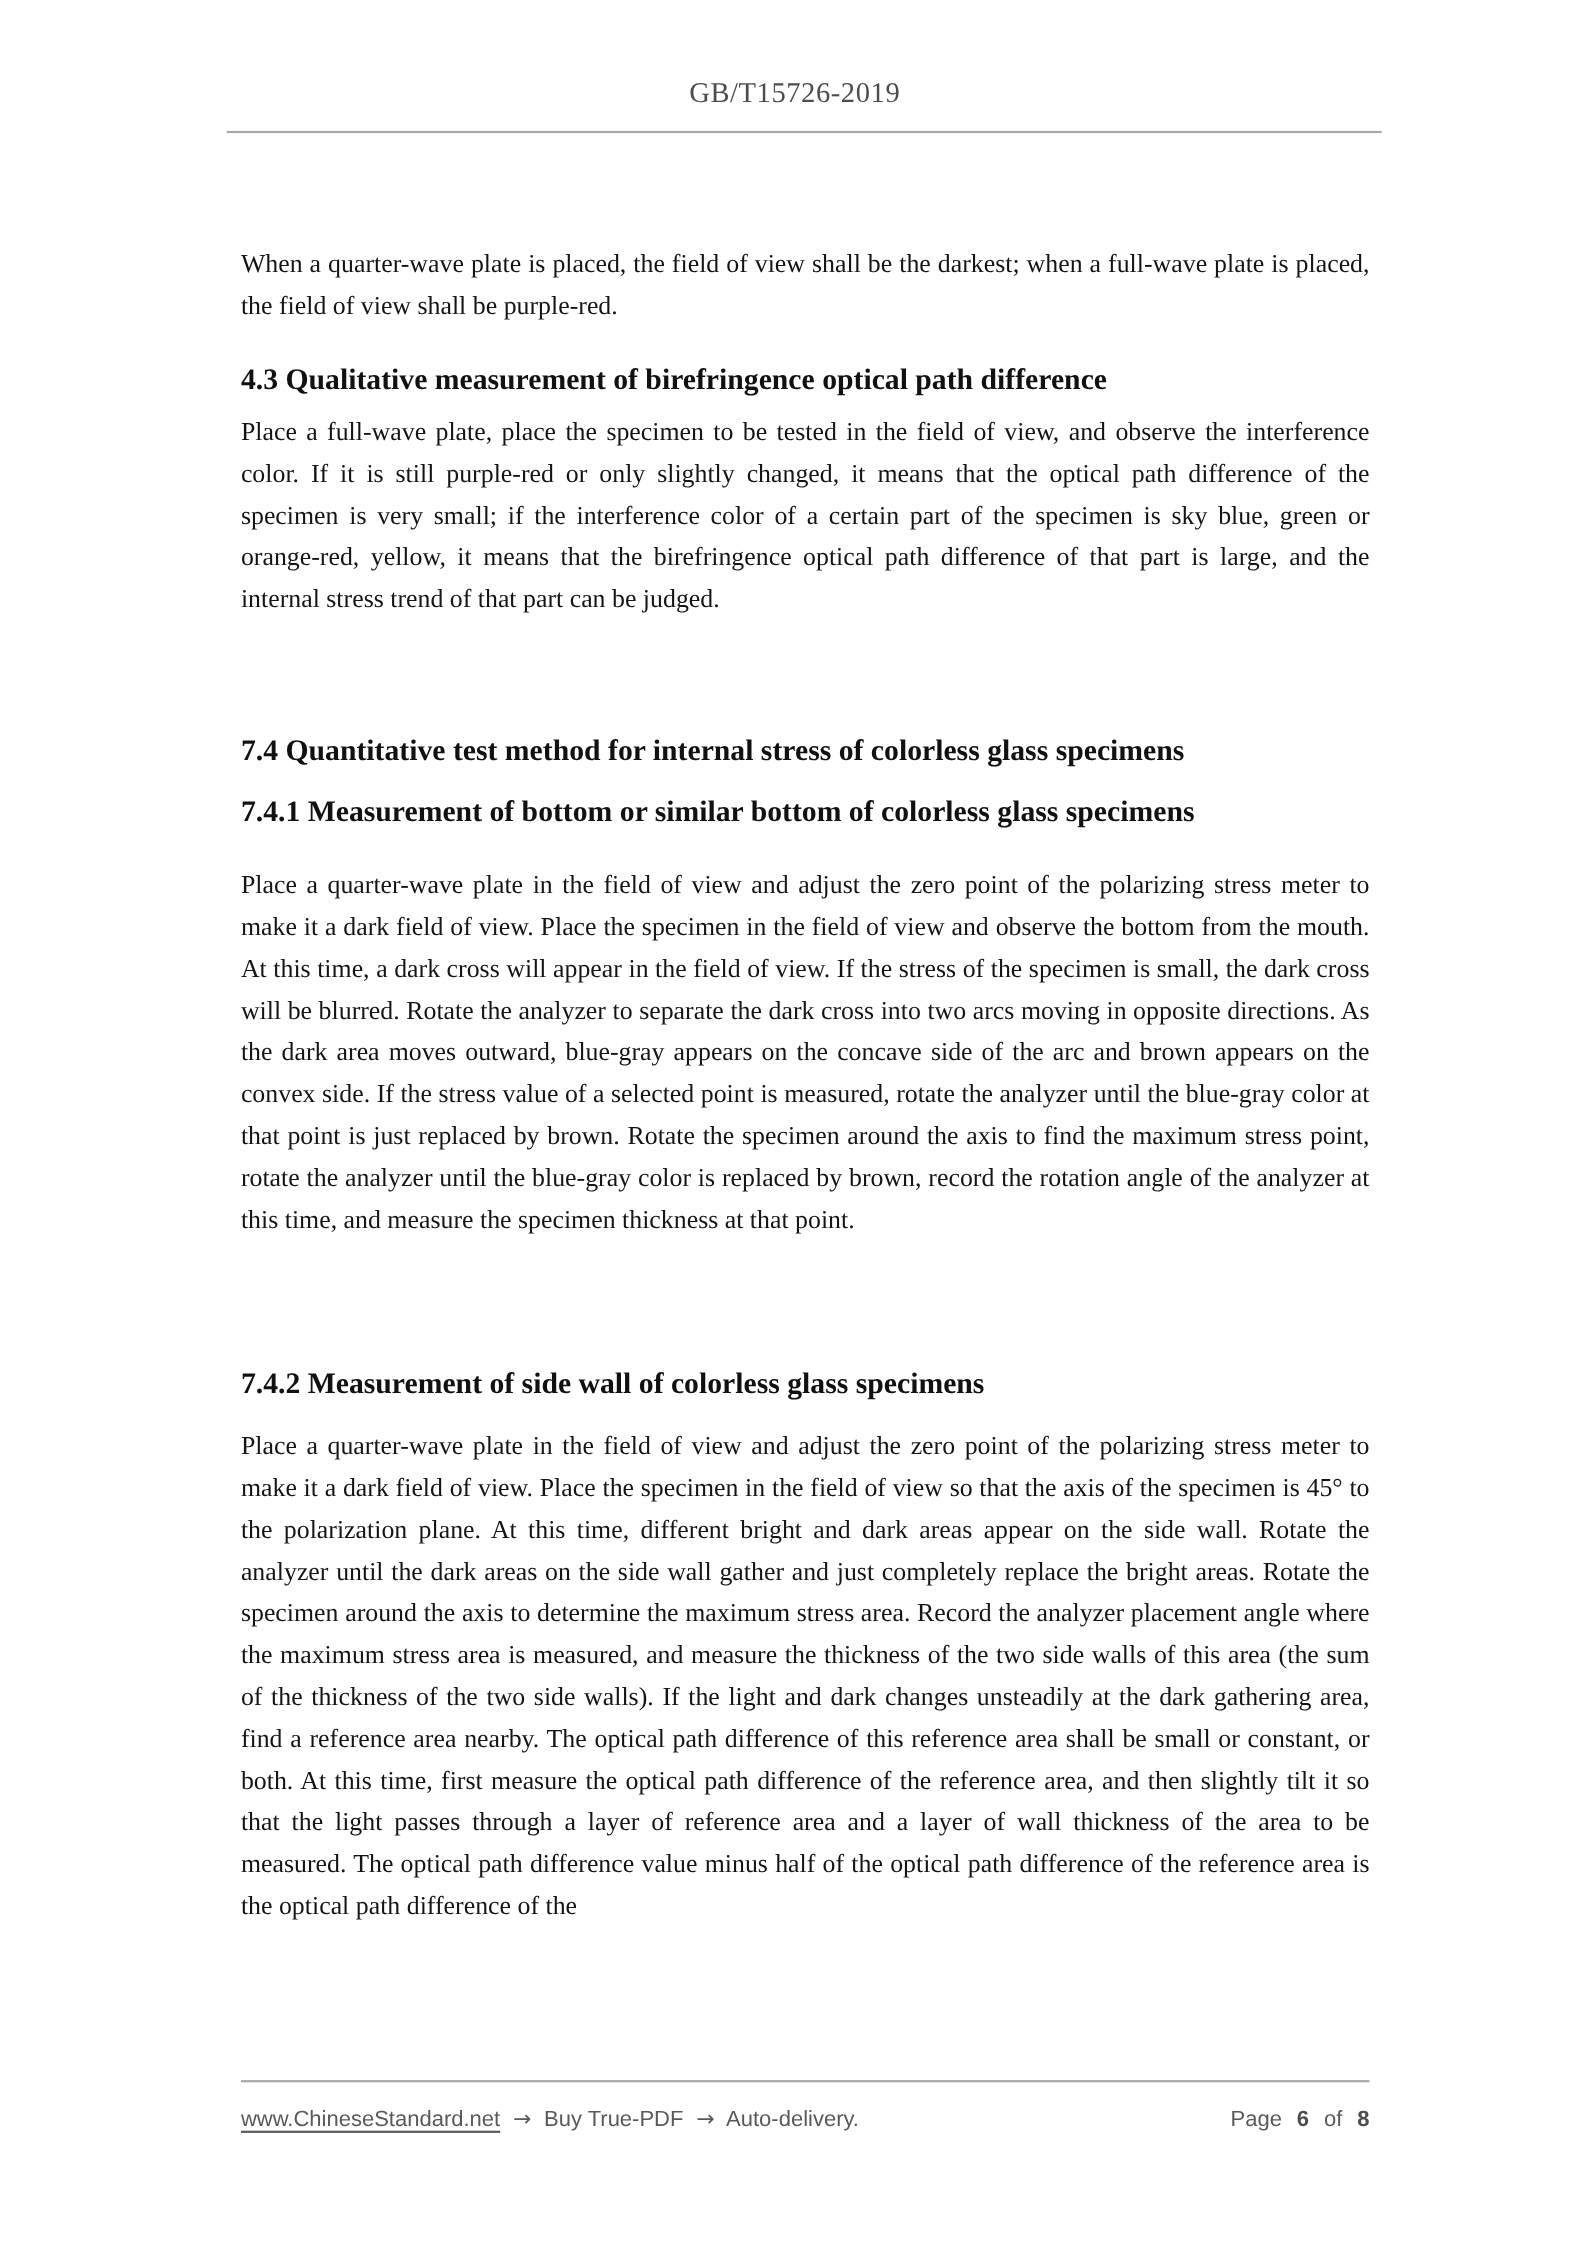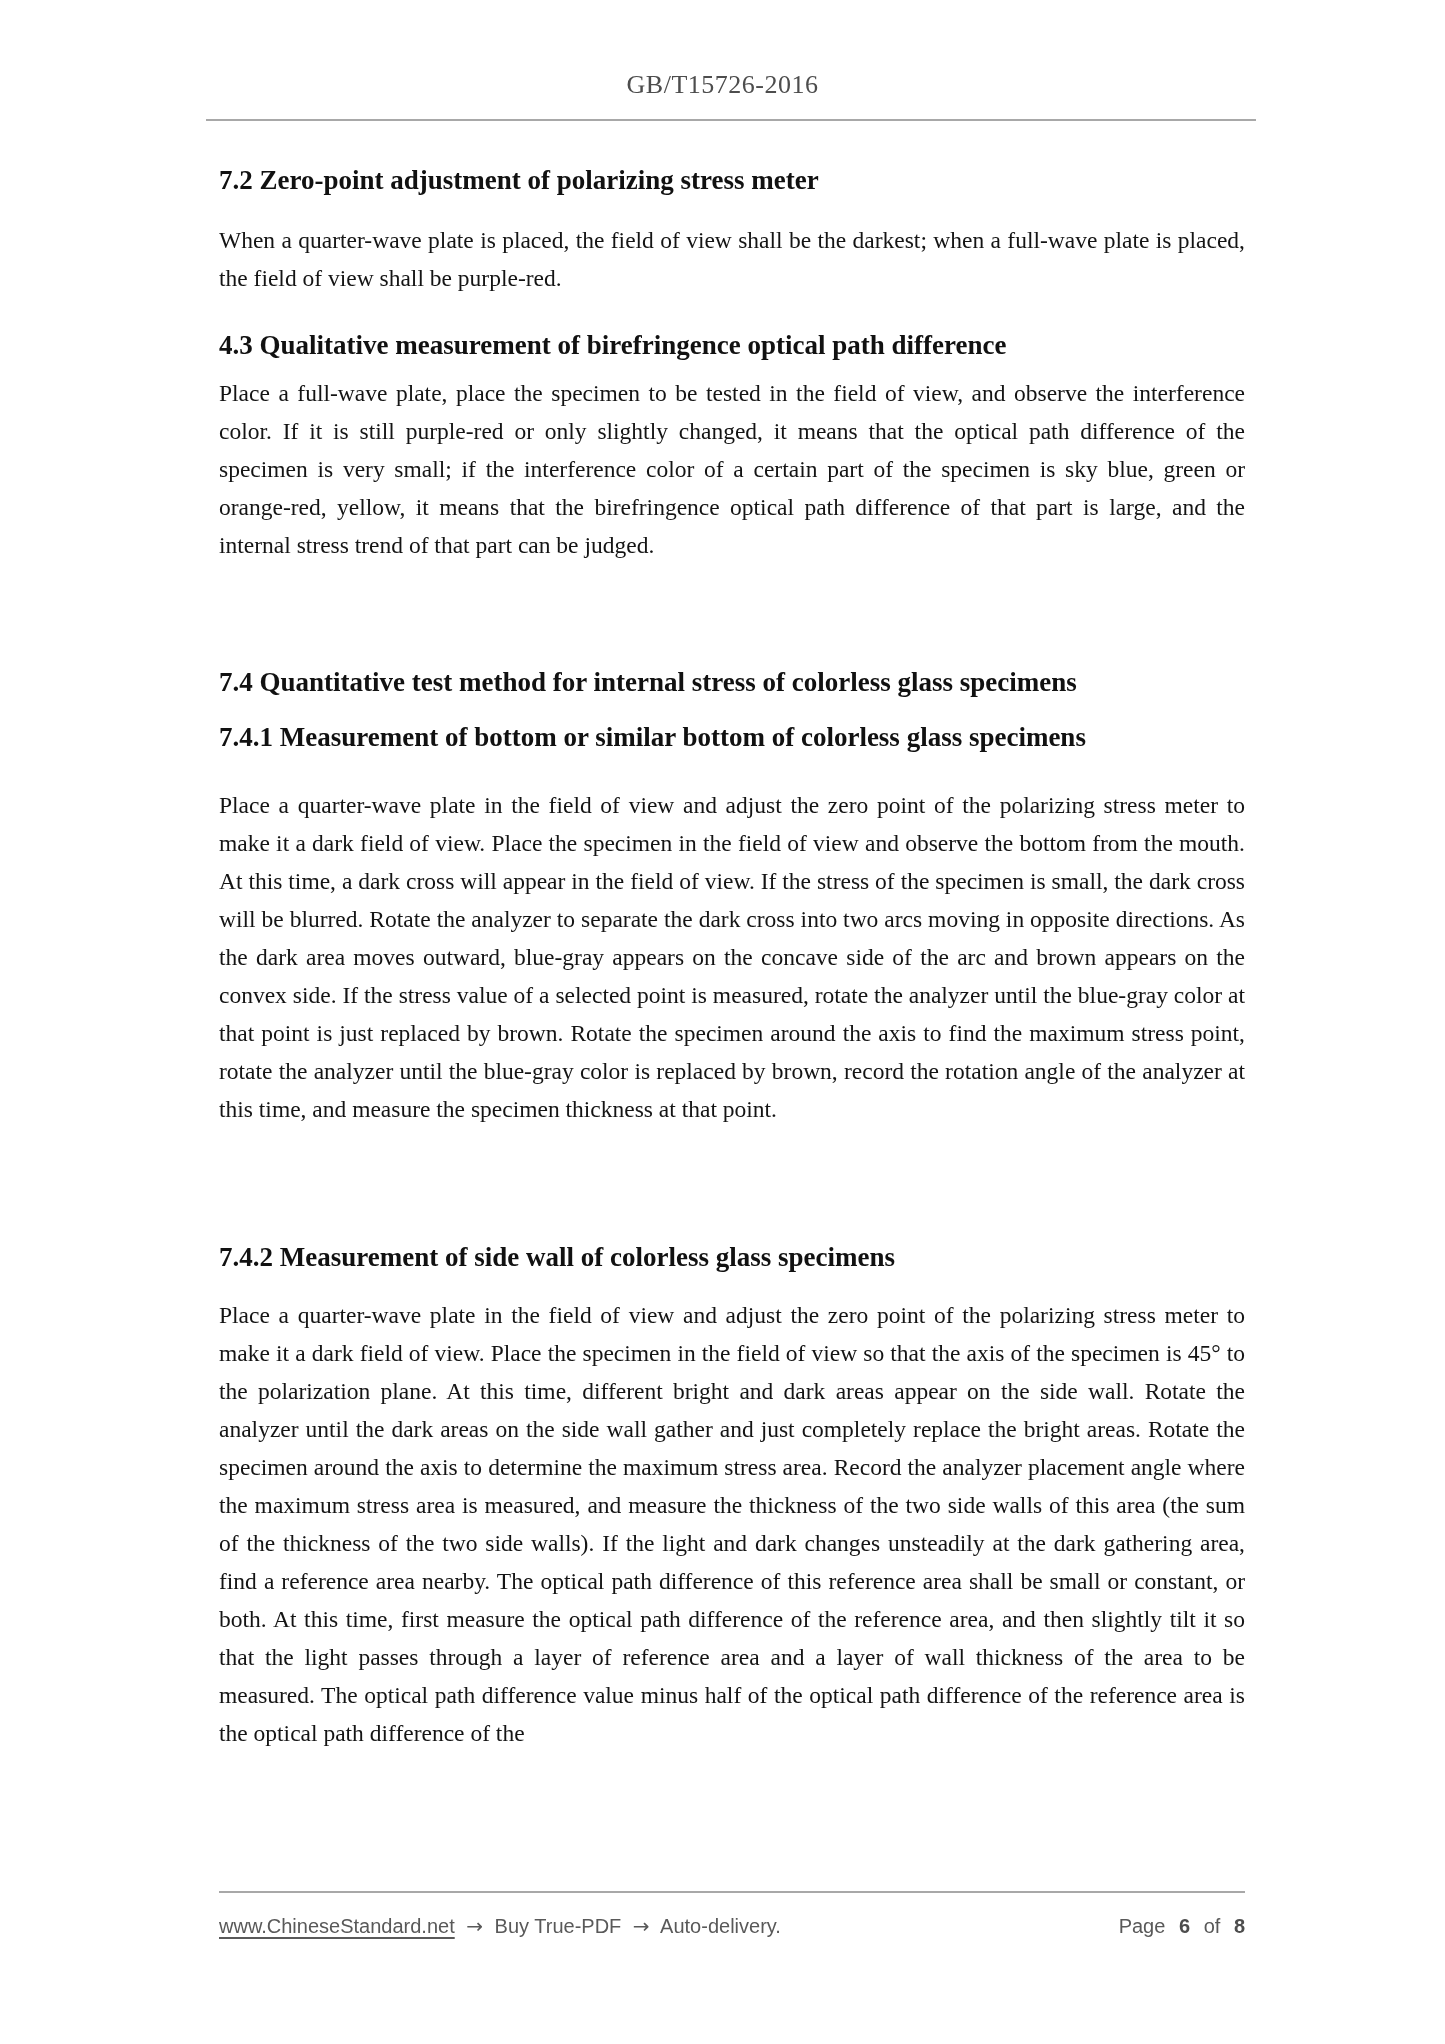--- a/index.html
+++ b/index.html
@@ -73,25 +73,24 @@
     cursor: pointer;
   }
   .bold-num { font-weight: 700; color: #4d4d4d; }
   .arrow { font-family: "DejaVu Sans", sans-serif; }
 </style>
 </head>
 <body>
 
 <div class="page">
 
-  <div class="doc-number">GB/T15726-2016</div>
+  <div class="doc-number">GB/T15726-2019</div>
 
   <div class="divider top"></div>
 
-  <div class="heading h-72">7.2 Zero-point adjustment of polarizing stress meter</div>
   <div class="para p-72">When a quarter-wave plate is placed, the field of view shall be the darkest; when a full-wave plate is placed, the field of view shall be purple-red.</div>
 
   <div class="heading h-73">4.3 Qualitative measurement of birefringence optical path difference</div>
   <div class="para p-73">Place a full-wave plate, place the specimen to be tested in the field of view, and observe the interference color. If it is still purple-red or only slightly changed, it means that the optical path difference of the specimen is very small; if the interference color of a certain part of the specimen is sky blue, green or orange-red, yellow, it means that the birefringence optical path difference of that part is large, and the internal stress trend of that part can be judged.</div>
 
   <div class="heading h-74">7.4 Quantitative test method for internal stress of colorless glass specimens</div>
 
   <div class="heading h-741">7.4.1 Measurement of bottom or similar bottom of colorless glass specimens</div>
   <div class="para p-741">Place a quarter-wave plate in the field of view and adjust the zero point of the polarizing stress meter to make it a dark field of view. Place the specimen in the field of view and observe the bottom from the mouth. At this time, a dark cross will appear in the field of view. If the stress of the specimen is small, the dark cross will be blurred. Rotate the analyzer to separate the dark cross into two arcs moving in opposite directions. As the dark area moves outward, blue-gray appears on the concave side of the arc and brown appears on the convex side. If the stress value of a selected point is measured, rotate the analyzer until the blue-gray color at that point is just replaced by brown. Rotate the specimen around the axis to find the maximum stress point, rotate the analyzer until the blue-gray color is replaced by brown, record the rotation angle of the analyzer at this time, and measure the specimen thickness at that point.</div>
 

